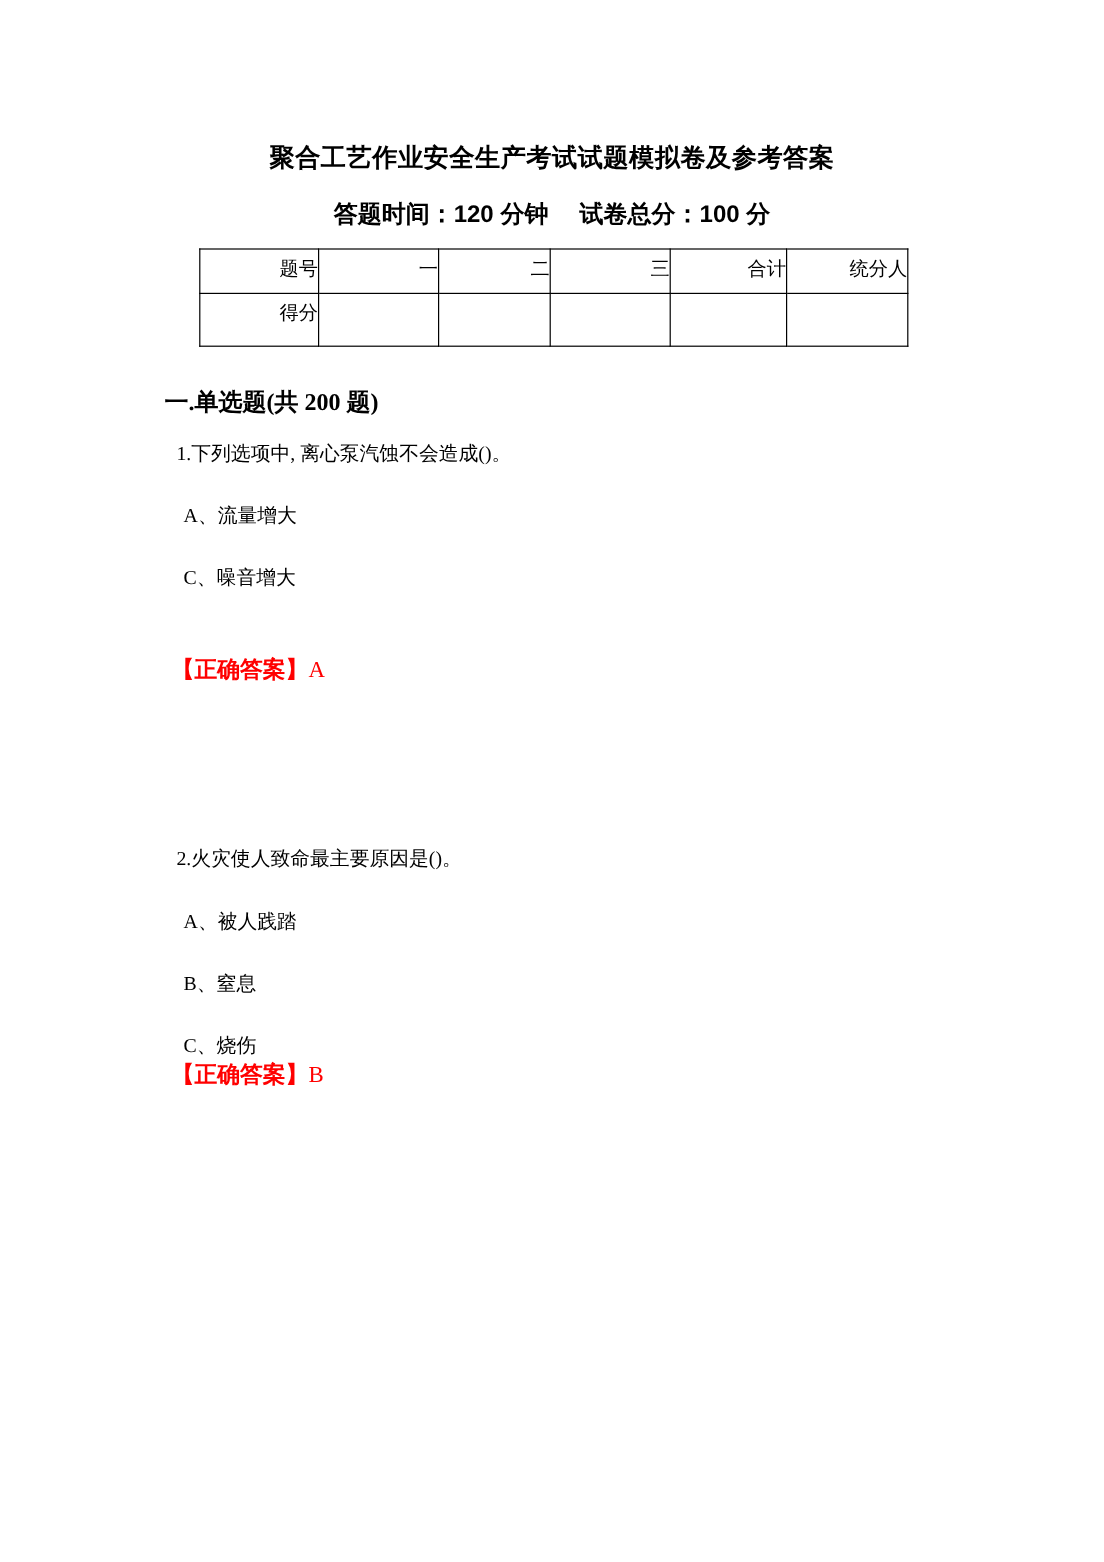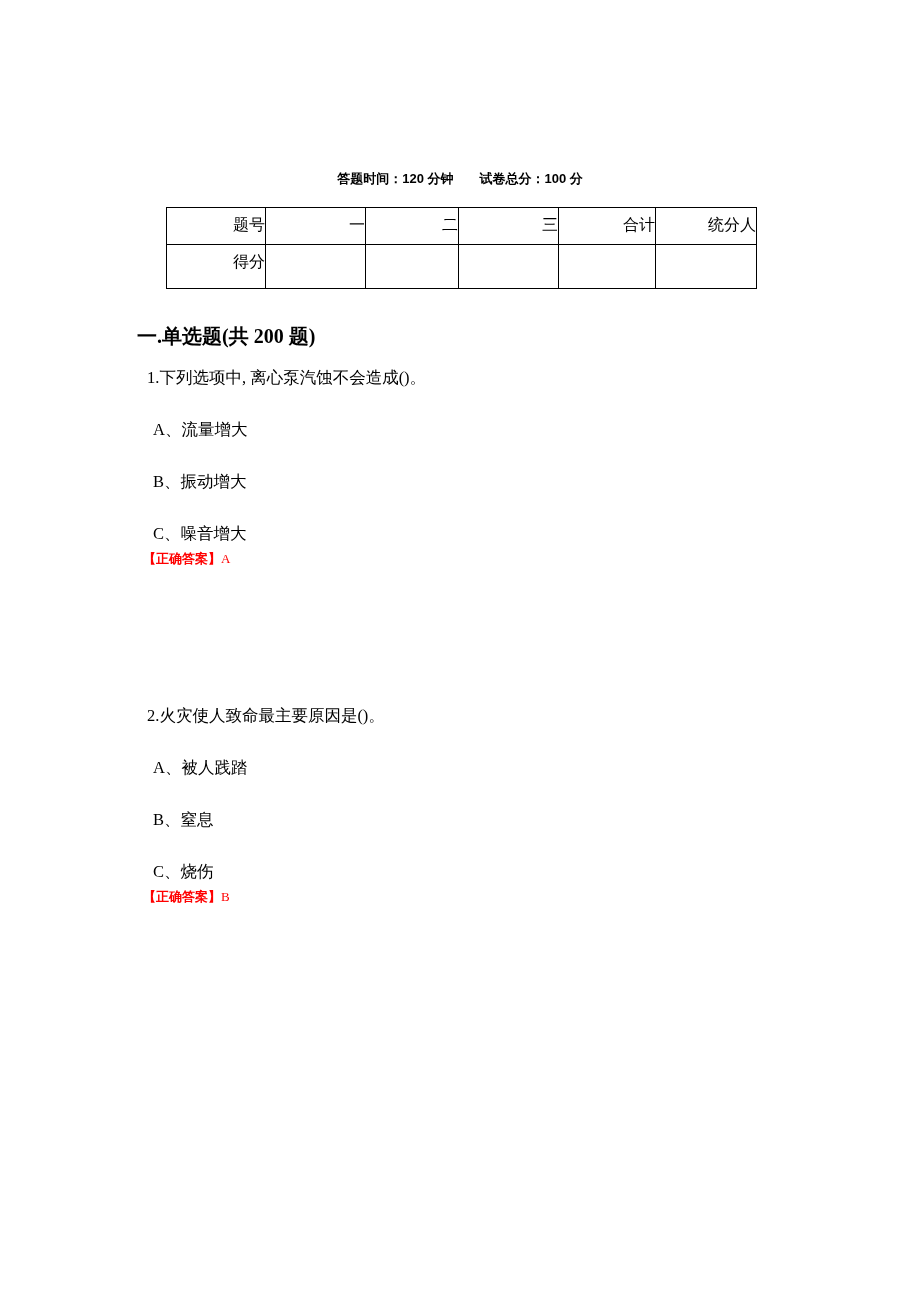--- a/index.html
+++ b/index.html
@@ -37,21 +37,21 @@
     line-height: 30px;
     white-space: nowrap;
   }
 
   .doc-subtitle {
     position: absolute;
     left: 0;
     top: 168px;
     width: 920px;
     text-align: center;
-    font-size: 13px;
+    font-size: 20px;
     font-weight: bold;
     font-family: "Liberation Sans", "DejaVu Sans", sans-serif;
     line-height: 22px;
     white-space: nowrap;
   }
   .doc-subtitle .gap {
     display: inline-block;
     width: 26px;
   }
 
@@ -106,37 +106,38 @@
   }
   .q-option {
     font-size: 16.5px;
     line-height: 36px;
     padding-left: 6px;
     white-space: nowrap;
     margin-top: 16px;
   }
   .q-answer {
     color: #ff0000;
-    font-size: 13px;
+    font-size: 19px;
     line-height: 30px;
     padding-left: 6px;
     white-space: nowrap;
   }
   .q-answer .tag {
     font-weight: bold;
   }
   .q-answer .letter {
     font-weight: normal;
   }
 </style>
 </head>
 <body>
 
 <div class="page">
 
+  <div class="doc-title">聚合工艺作业安全生产考试试题模拟卷及参考答案</div>
 
   <div class="doc-subtitle">
     <span>答题时间：120 分钟</span><span class="gap"></span><span>试卷总分：100 分</span>
   </div>
 
   <table class="score-table">
     <colgroup>
       <col class="col-label">
         <col class="col-one">
         <col class="col-two">
@@ -162,21 +163,20 @@
         <td></td>
       </tr>
     </tbody>
   </table>
 
   <div class="section-heading" style="top:323px;">一.单选题(共 200 题)</div>
 
   <div class="question-block" style="top:360px;">
     <div class="q-stem">1.下列选项中, 离心泵汽蚀不会造成()。</div>
     <div class="q-option">A、流量增大</div>
-    <div class="q-option">B、振动增大</div>
     <div class="q-option">C、噪音增大</div>
   </div>
   <div class="q-answer" style="position:absolute;left:137px;top:544px;">
     <span class="tag">【正确答案】</span><span class="letter">A</span>
   </div>
 
   <div class="question-block" style="top:698px;">
     <div class="q-stem">2.火灾使人致命最主要原因是()。</div>
     <div class="q-option">A、被人践踏</div>
     <div class="q-option">B、窒息</div>

